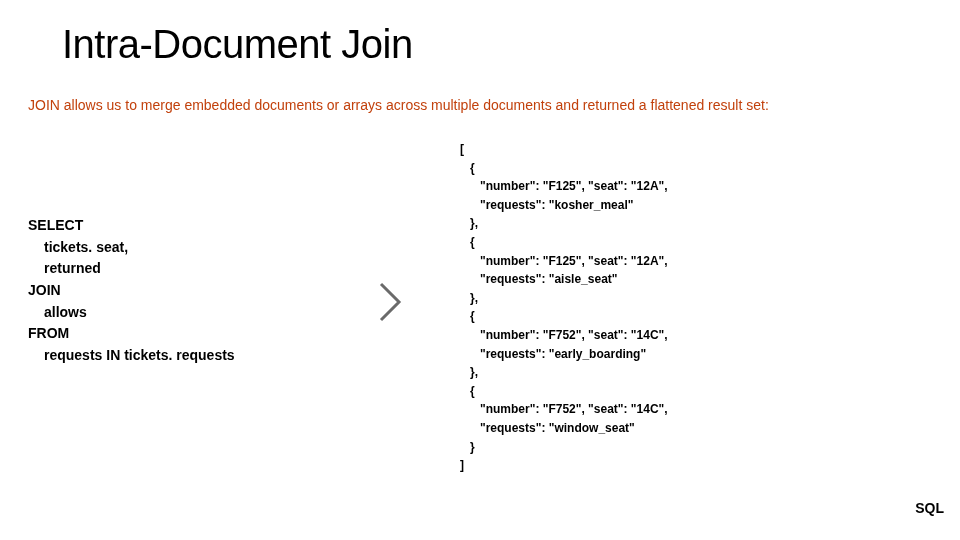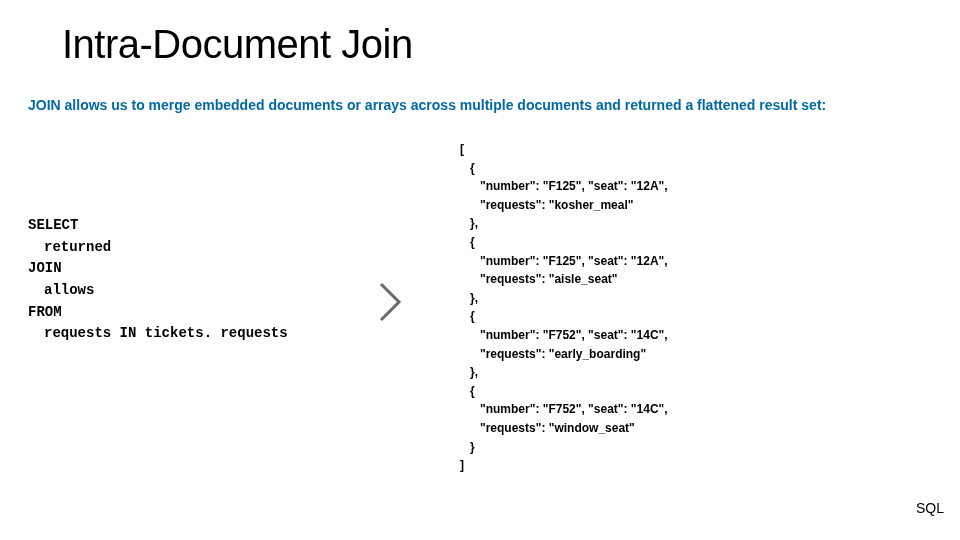--- a/index.html
+++ b/index.html
@@ -19,33 +19,32 @@
     font-weight: 400;
     color: #000;
     letter-spacing: -0.5px;
   }
   .intro {
     position: absolute;
     left: 28px;
     top: 96px;
     width: 900px;
     font-size: 14px;
-    font-weight: 700;
-    color: #0369a1;
+    font-weight: 400;
+    color: #c2410c;
     line-height: 1.35;
   }
   .sql-block {
     position: absolute;
     left: 28px;
     top: 215px;
     font-size: 14px;
     font-weight: 700;
     color: #000;
     line-height: 1.55;
-    font-family: Liberation Mono, monospace;
   }
   .sql-block .indent { padding-left: 16px; display: block; }
   .chevron {
     position: absolute;
     left: 377px;
     top: 280px;
     width: 28px;
     height: 44px;
   }
   .chevron svg { width: 100%; height: 100%; display: block; }
@@ -58,33 +57,34 @@
     color: #000;
     line-height: 1.55;
     white-space: pre;
     font-family: Arial, Helvetica, sans-serif;
   }
   .sql-label {
     position: absolute;
     right: 16px;
     bottom: 24px;
     font-size: 14px;
-    font-weight: 400;
+    font-weight: 700;
     color: #000;
   }
 </style>
 </head>
 <body>
 
 <div class="title">Intra-Document Join</div>
 
 <div class="intro">JOIN allows us to merge embedded documents or arrays across multiple documents and returned a flattened result set:</div>
 
 <div class="sql-block">
   <span>SELECT</span><br>
+  <span class="indent">tickets. seat,</span>
   <span class="indent">returned</span>
   <span>JOIN</span><br>
   <span class="indent">allows</span>
   <span>FROM</span><br>
   <span class="indent">requests IN tickets. requests</span>
 </div>
 
 <div class="chevron">
   <svg viewBox="0 0 28 44">
     <polyline points="4,4 22,22 4,40" fill="none" stroke="#6a6a6a" stroke-width="3" stroke-linecap="butt" stroke-linejoin="miter"></polyline>

